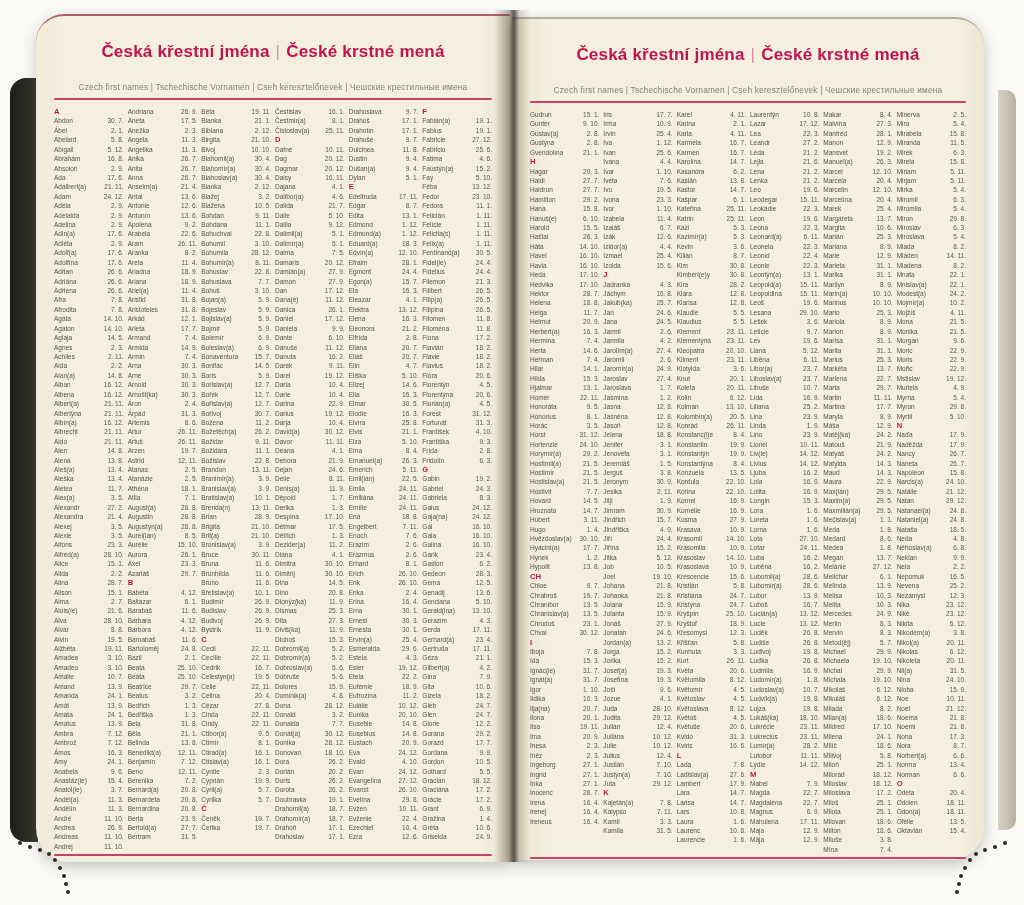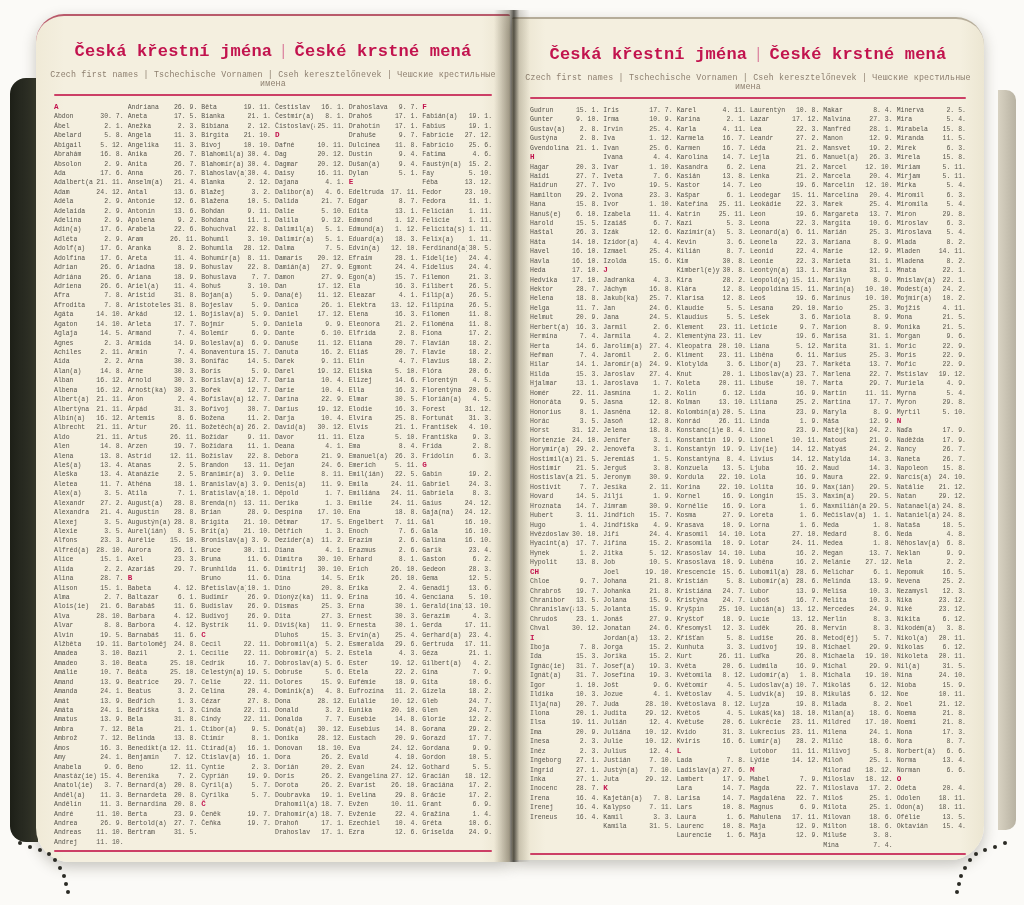--- a/index.html
+++ b/index.html
@@ -32,28 +32,28 @@
     left:512px;top:17px;width:472px;height:841px;
     border-radius:2px 28px 34px 2px;
     background:linear-gradient(90deg,#e7e0ca 0%,#f4efdf 7%,#f4efdf 95%,#ece6d2 100%);
     border-top:2px solid #b5ac99;
   }
   .gutter{
     position:absolute;left:494px;top:10px;width:36px;height:852px;
     background:linear-gradient(90deg,rgba(0,0,0,0) 0%,rgba(70,62,45,.38) 42%,rgba(28,26,18,.72) 55%,rgba(70,62,45,.20) 70%,rgba(0,0,0,0) 100%);
     pointer-events:none;z-index:5;
   }
-  .page-inner{padding:26px 10px 0 10px;font-family:Liberation Mono, monospace;}
+  .page-inner{padding:26px 10px 0 10px;}
   .hdr{ text-align:center; }
   .hdr .title{
     font-size:17px;font-weight:bold;color:#c2134e;letter-spacing:.2px;
   }
   .hdr .title .sep{color:#dd8ba4;font-weight:normal;padding:0 6px;}
   .hdr .subtitle{
-    margin-top:9px;font-size:8.3px;color:#8c7e6e;letter-spacing:.2px;
+    margin-top:20px;font-size:8.3px;color:#8c7e6e;letter-spacing:.2px;
   }
   .rule{height:2px;background:#cc3f66;margin:6px 8px 7px 8px;border-radius:1px;}
   .rule.bottom{margin-top:2px;}
   .cols{display:flex;gap:4px;padding:0 8px;height:745px;overflow:hidden;}
   .col{flex:1 1 0;min-width:0;}
   .row{
     height:9.43px;line-height:9.43px;font-size:6.5px;color:#55524a;
     display:flex;justify-content:space-between;white-space:nowrap;
   }
   .row .n{overflow:hidden;text-overflow:clip;}

